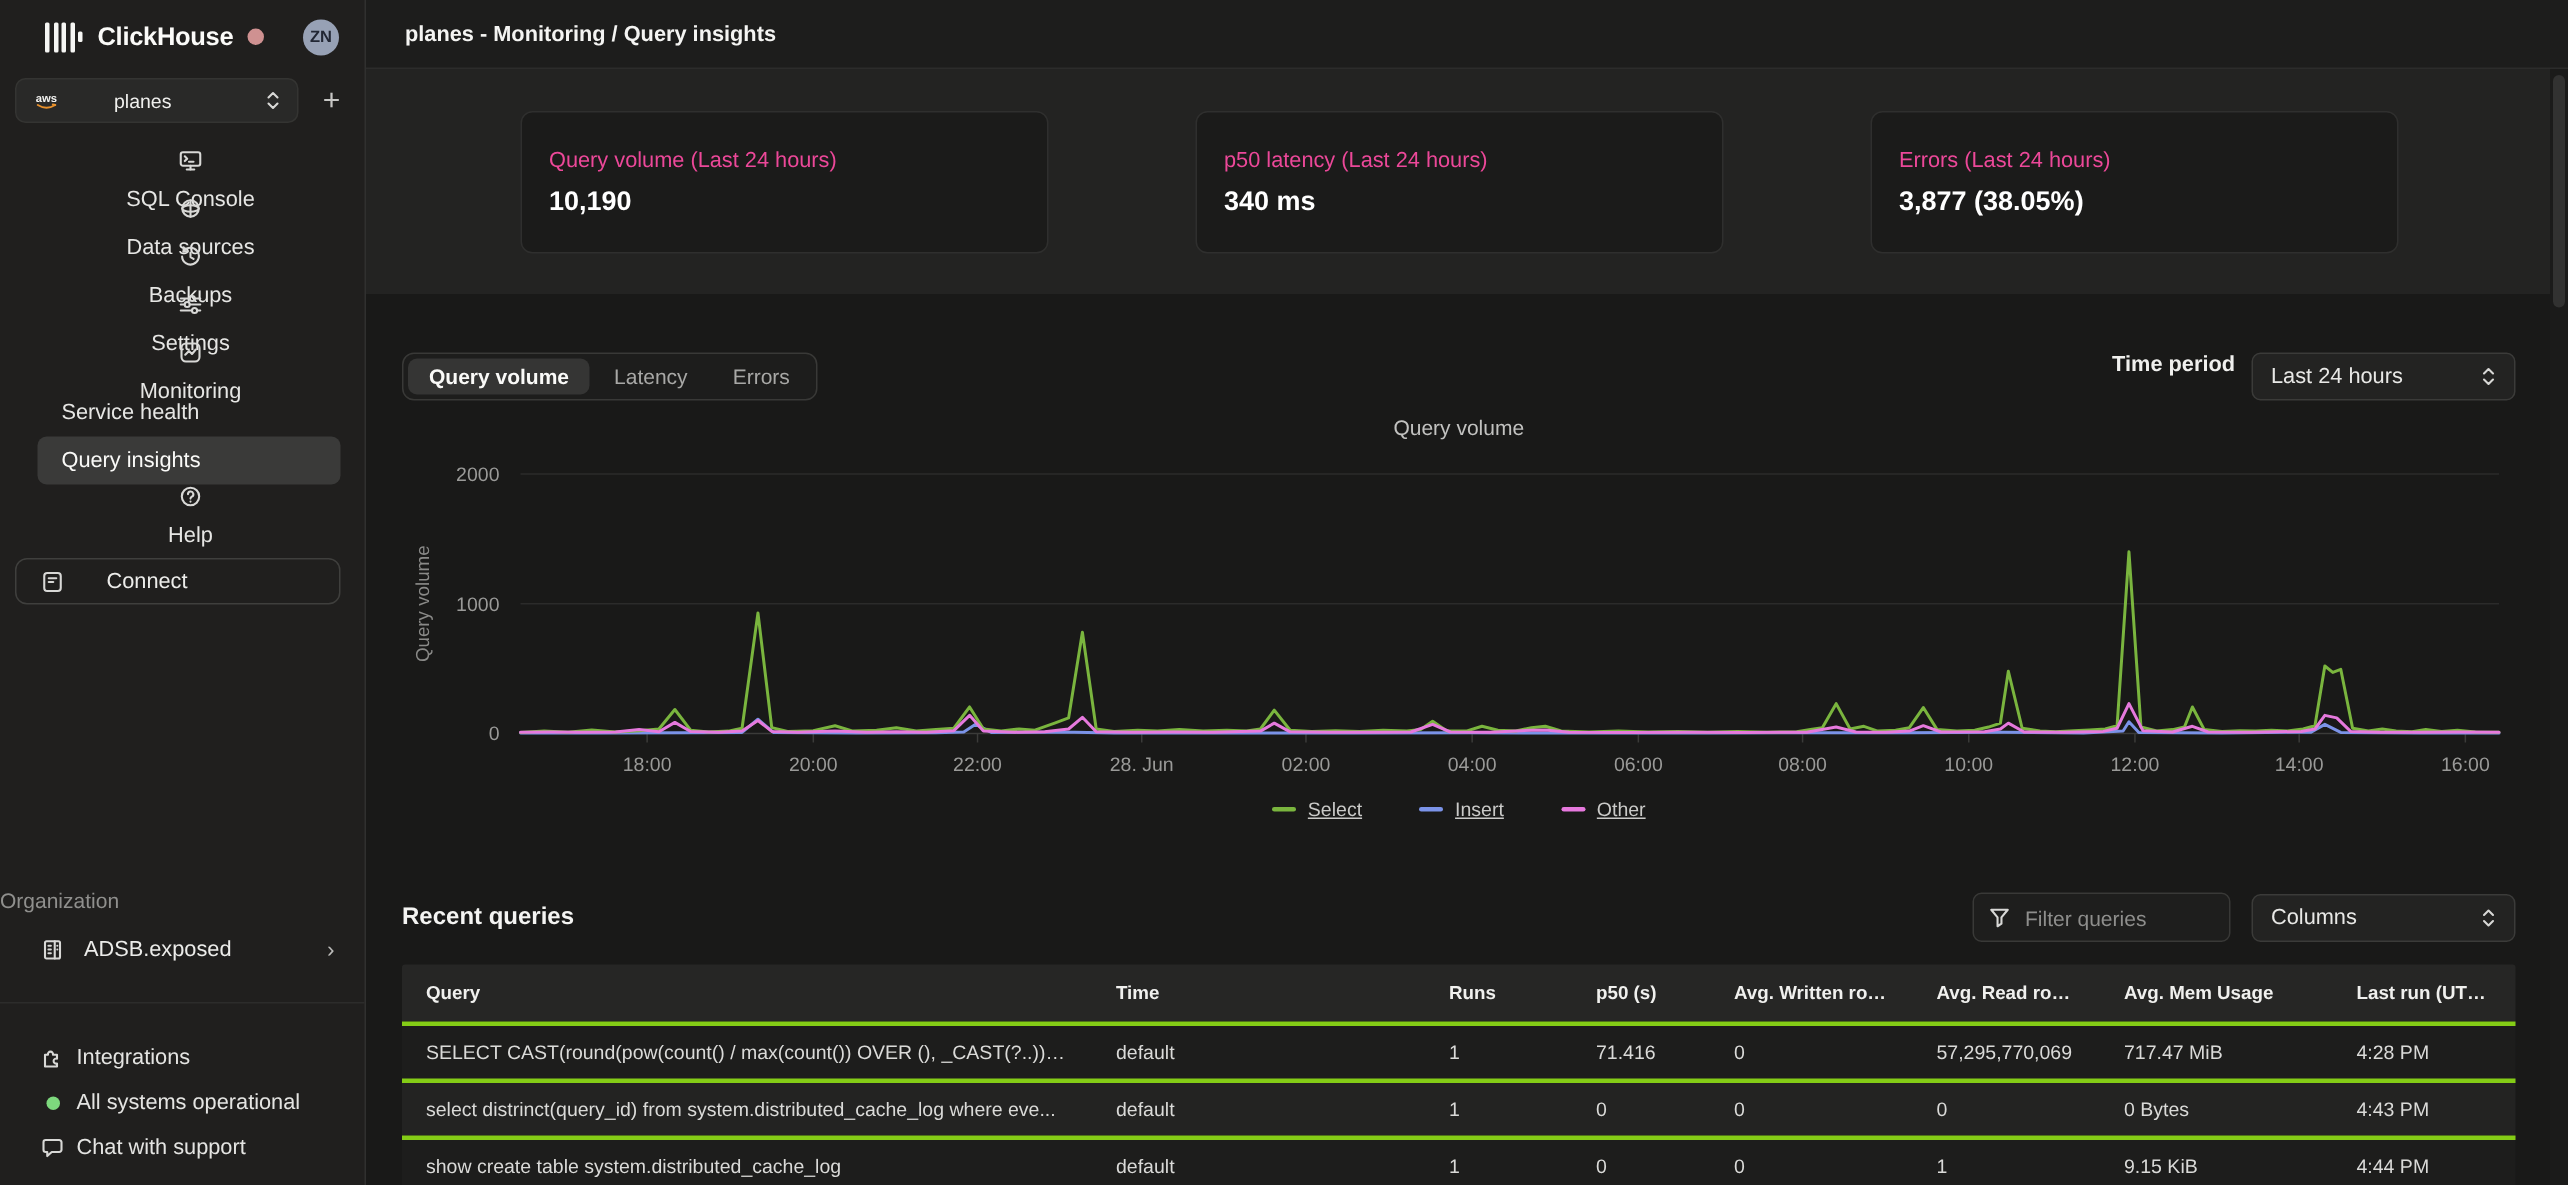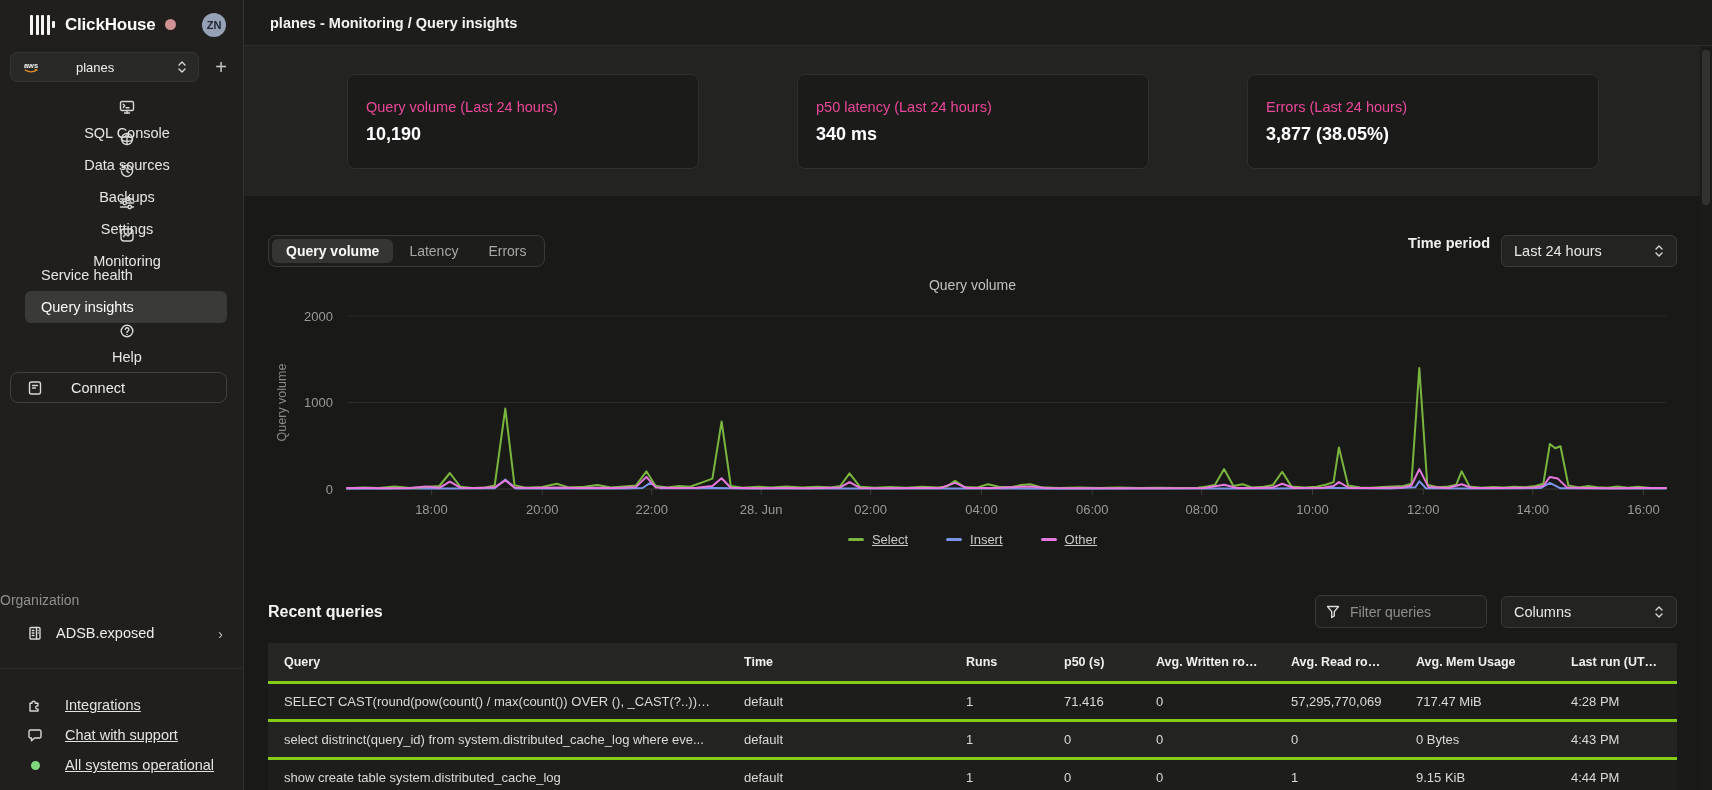--- a/index.html
+++ b/index.html
@@ -45,22 +45,22 @@
                  border:1px solid #3f3f3d; border-radius:8px; display:flex; align-items:center;
                  padding-left:16px; gap:28px; color:#ececea; font-size:14.5px; cursor:pointer; }
 
   .org-section { position:absolute; top:592px; left:0; right:0; }
   .org-label { font-size:14px; color:#8f8f8d; }
   .org-item { margin-top:10px; height:30px; display:flex; align-items:center; gap:13px;
               padding:0 20px 0 27px; font-size:14.5px; cursor:pointer; }
   .org-chevron { margin-left:auto; color:#bcbcba; font-size:15px; }
   .sidebar-divider { position:absolute; top:668px; left:0; right:0; border-top:1px solid #2c2c2b; }
   .sidebar-footer { position:absolute; top:690px; left:0; right:0; }
-  .foot-item { height:30px; display:flex; align-items:center; gap:22px; padding-left:27px;
-               font-size:14.5px; color:#e4e4e2; cursor:pointer;text-decoration:underline; }
+  .foot-item { height:30px; display:flex; align-items:center; gap:8px; padding-left:27px;
+               font-size:14.5px; color:#e4e4e2; cursor:pointer; }
   .status-dot { width:9px; height:9px; border-radius:50%; margin:0 3.5px; }
 
   
   main { flex:1; display:flex; flex-direction:column; background:#191918; position:relative; min-width:0; }
   .topbar { height:46px; flex:none; background:#1d1d1c; border-bottom:1px solid #2c2c2b;
             display:flex; align-items:center; padding:0 26px; }
   .topbar h1 { margin:0; font-size:14.5px; font-weight:bold; color:#f4f4f2; }
 
   .stat-band { height:150px; flex:none; background:#232322; display:flex; align-items:center; }
   .stat-cards { display:flex; gap:98px; margin-left:103px; }
@@ -254,31 +254,31 @@
         <div class="foot-item">
           <span class="nav-icon">
             <svg class="ico" width="16" height="16" viewBox="0 0 16 16">
               <path d="M3 6.2h2a1.7 1.7 0 1 1 3.3 0H11v2.6a1.7 1.7 0 1 0 0 3.2V14H3z"></path>
             </svg>
           </span>
           <span>Integrations</span>
         </div>
         <div class="foot-item">
           <span class="nav-icon">
+            <span class="status-dot" style="background: rgb(125, 216, 125);"></span>
+          </span>
+          <span>All systems operational</span>
+        </div>
+        <div class="foot-item">
+          <span class="nav-icon">
             <svg class="ico" width="16" height="16" viewBox="0 0 16 16">
               <path d="M3.5 3h9A1.5 1.5 0 0 1 14 4.5v5A1.5 1.5 0 0 1 12.5 11H7.5l-3 2.7V11h-1A1.5 1.5 0 0 1 2 9.5v-5A1.5 1.5 0 0 1 3.5 3z"></path>
             </svg>
           </span>
           <span>Chat with support</span>
-        </div>
-        <div class="foot-item">
-          <span class="nav-icon">
-            <span class="status-dot" style="background: rgb(125, 216, 125);"></span>
-          </span>
-          <span>All systems operational</span>
         </div>
       </div>
   </aside>
 
   <main>
     <header class="topbar">
       <h1>planes - Monitoring / Query insights</h1>
     </header>
 
     <section class="stat-band">

